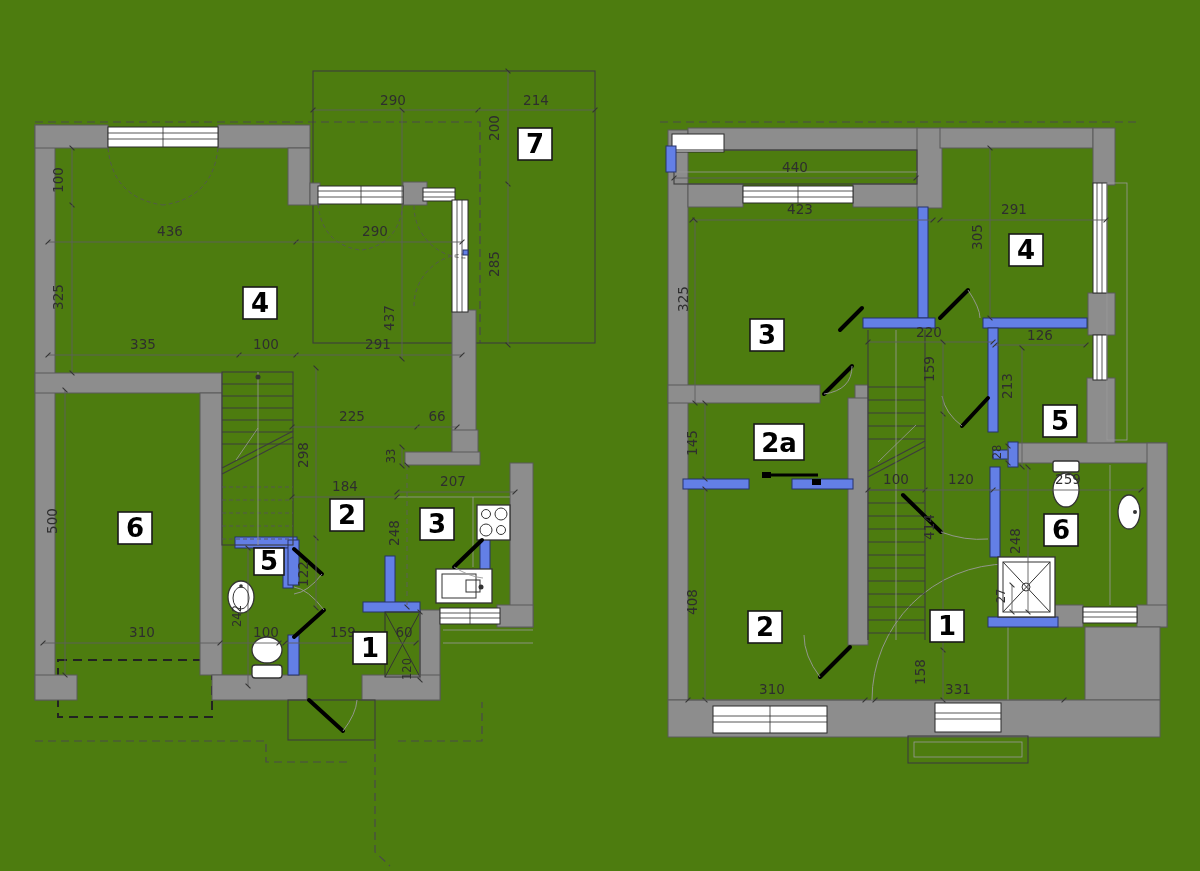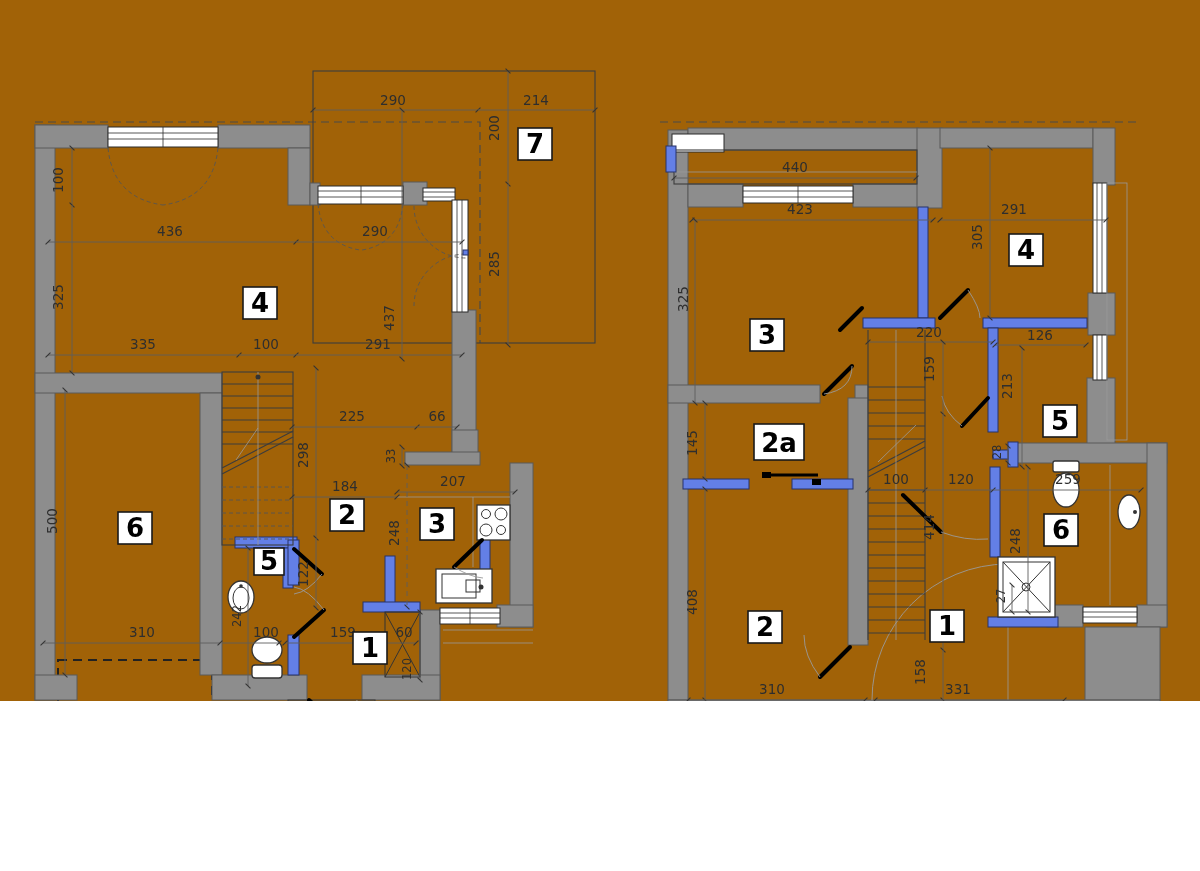--- a/index.html
+++ b/index.html
@@ -1,16 +1,16 @@
 <!DOCTYPE html>
 <html><head>
 <meta charset="utf-8">
 <style>
   html,body{margin:0;padding:0;background:#ffffff;}
-  .page{width:1200px;height:701px;position:relative;background:#a16207;overflow:hidden;}
+  .page{width:1200px;height:871px;position:relative;background:#4d7c0f;overflow:hidden;}
   svg{display:block;font-family:"DejaVu Sans",sans-serif;}
   .wall{fill:#8d8d8d;stroke:#5a5a5a;stroke-width:1;}
   .win{fill:#ffffff;stroke:#2b2b2b;stroke-width:1;}
   .winl{stroke:#2b2b2b;stroke-width:.8;fill:none;}
   .blue{fill:#637fe6;stroke:#26336b;stroke-width:1;}
   .thin{stroke:#3c3c3c;stroke-width:1.1;fill:none;}
   .lite{stroke:#9a9a9a;stroke-width:.8;fill:none;}
   .dash{stroke:#4a4a4a;stroke-width:1.2;fill:none;stroke-dasharray:8 5;}
   .dashg{stroke:#222;stroke-width:2;fill:none;stroke-dasharray:9 6;}
   .dashs{stroke:#555;stroke-width:.9;fill:none;stroke-dasharray:4 3;}

